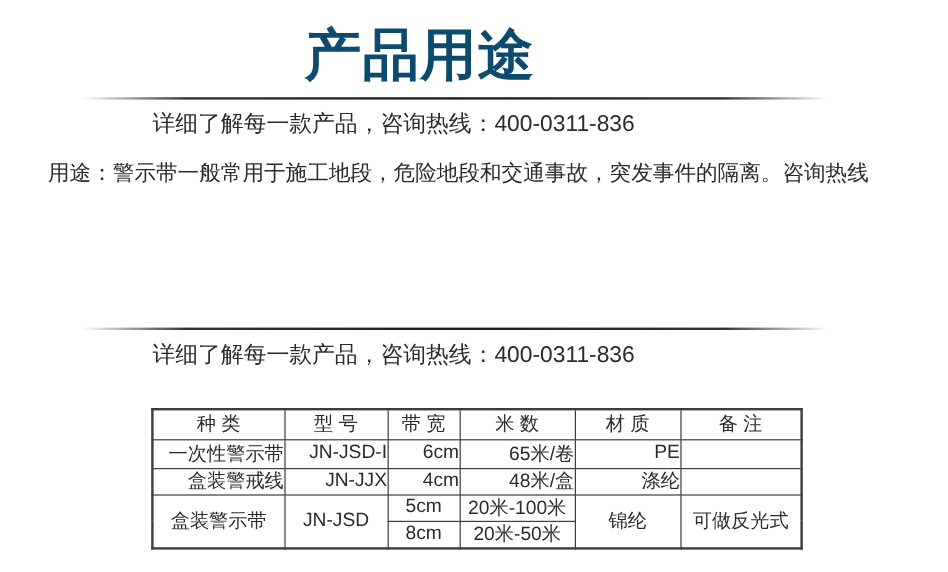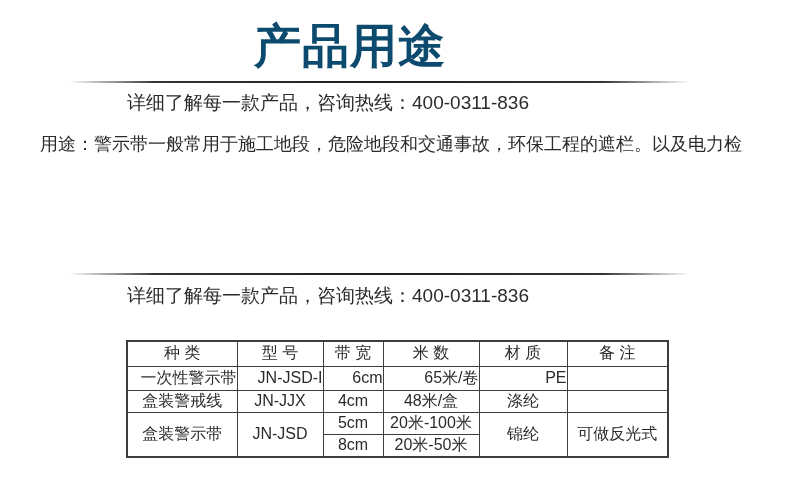--- a/index.html
+++ b/index.html
@@ -70,35 +70,35 @@
     font-size: 16px;
     font-weight: normal;
     text-align: center;
     color: #2b2b2b;
     padding: 0;
     overflow: hidden;
     white-space: nowrap;
   }
   table.spec-table th { height: 25px; }
   tr.r1 td { height: 24px; text-align: right; }
-  tr.r2 td { height: 20px; }
+  tr.r2 td { height: 20px; text-align: right; }
   tr.r3 td, tr.r4 td { height: 22px; }
   td.cell-width { text-align: left; padding-left: 8px; margin-left: 22px; }
 </style>
 </head>
 <body>
 
 <div class="page">
 
   <div id="usage-title" class="sec-title">产品用途</div>
   <div id="usage-divider" class="divider"></div>
   <div id="usage-subtitle" class="subtitle">详细了解每一款产品，咨询热线：400-0311-836</div>
 
   <div class="paragraph">
-    <div>用途：警示带一般常用于施工地段，危险地段和交通事故，环保工程的遮栏。以及电力检</div>
+    <div>用途：警示带一般常用于施工地段，危险地段和交通事故，突发事件的隔离。咨询热线</div>
   </div>
 
   <div id="specs-divider" class="divider"></div>
   <div id="specs-subtitle" class="subtitle">详细了解每一款产品，咨询热线：400-0311-836</div>
 
   <div class="spec-table-wrap">
     <table class="spec-table">
       <colgroup>
         <col style="width:110px">
           <col style="width:86px">

